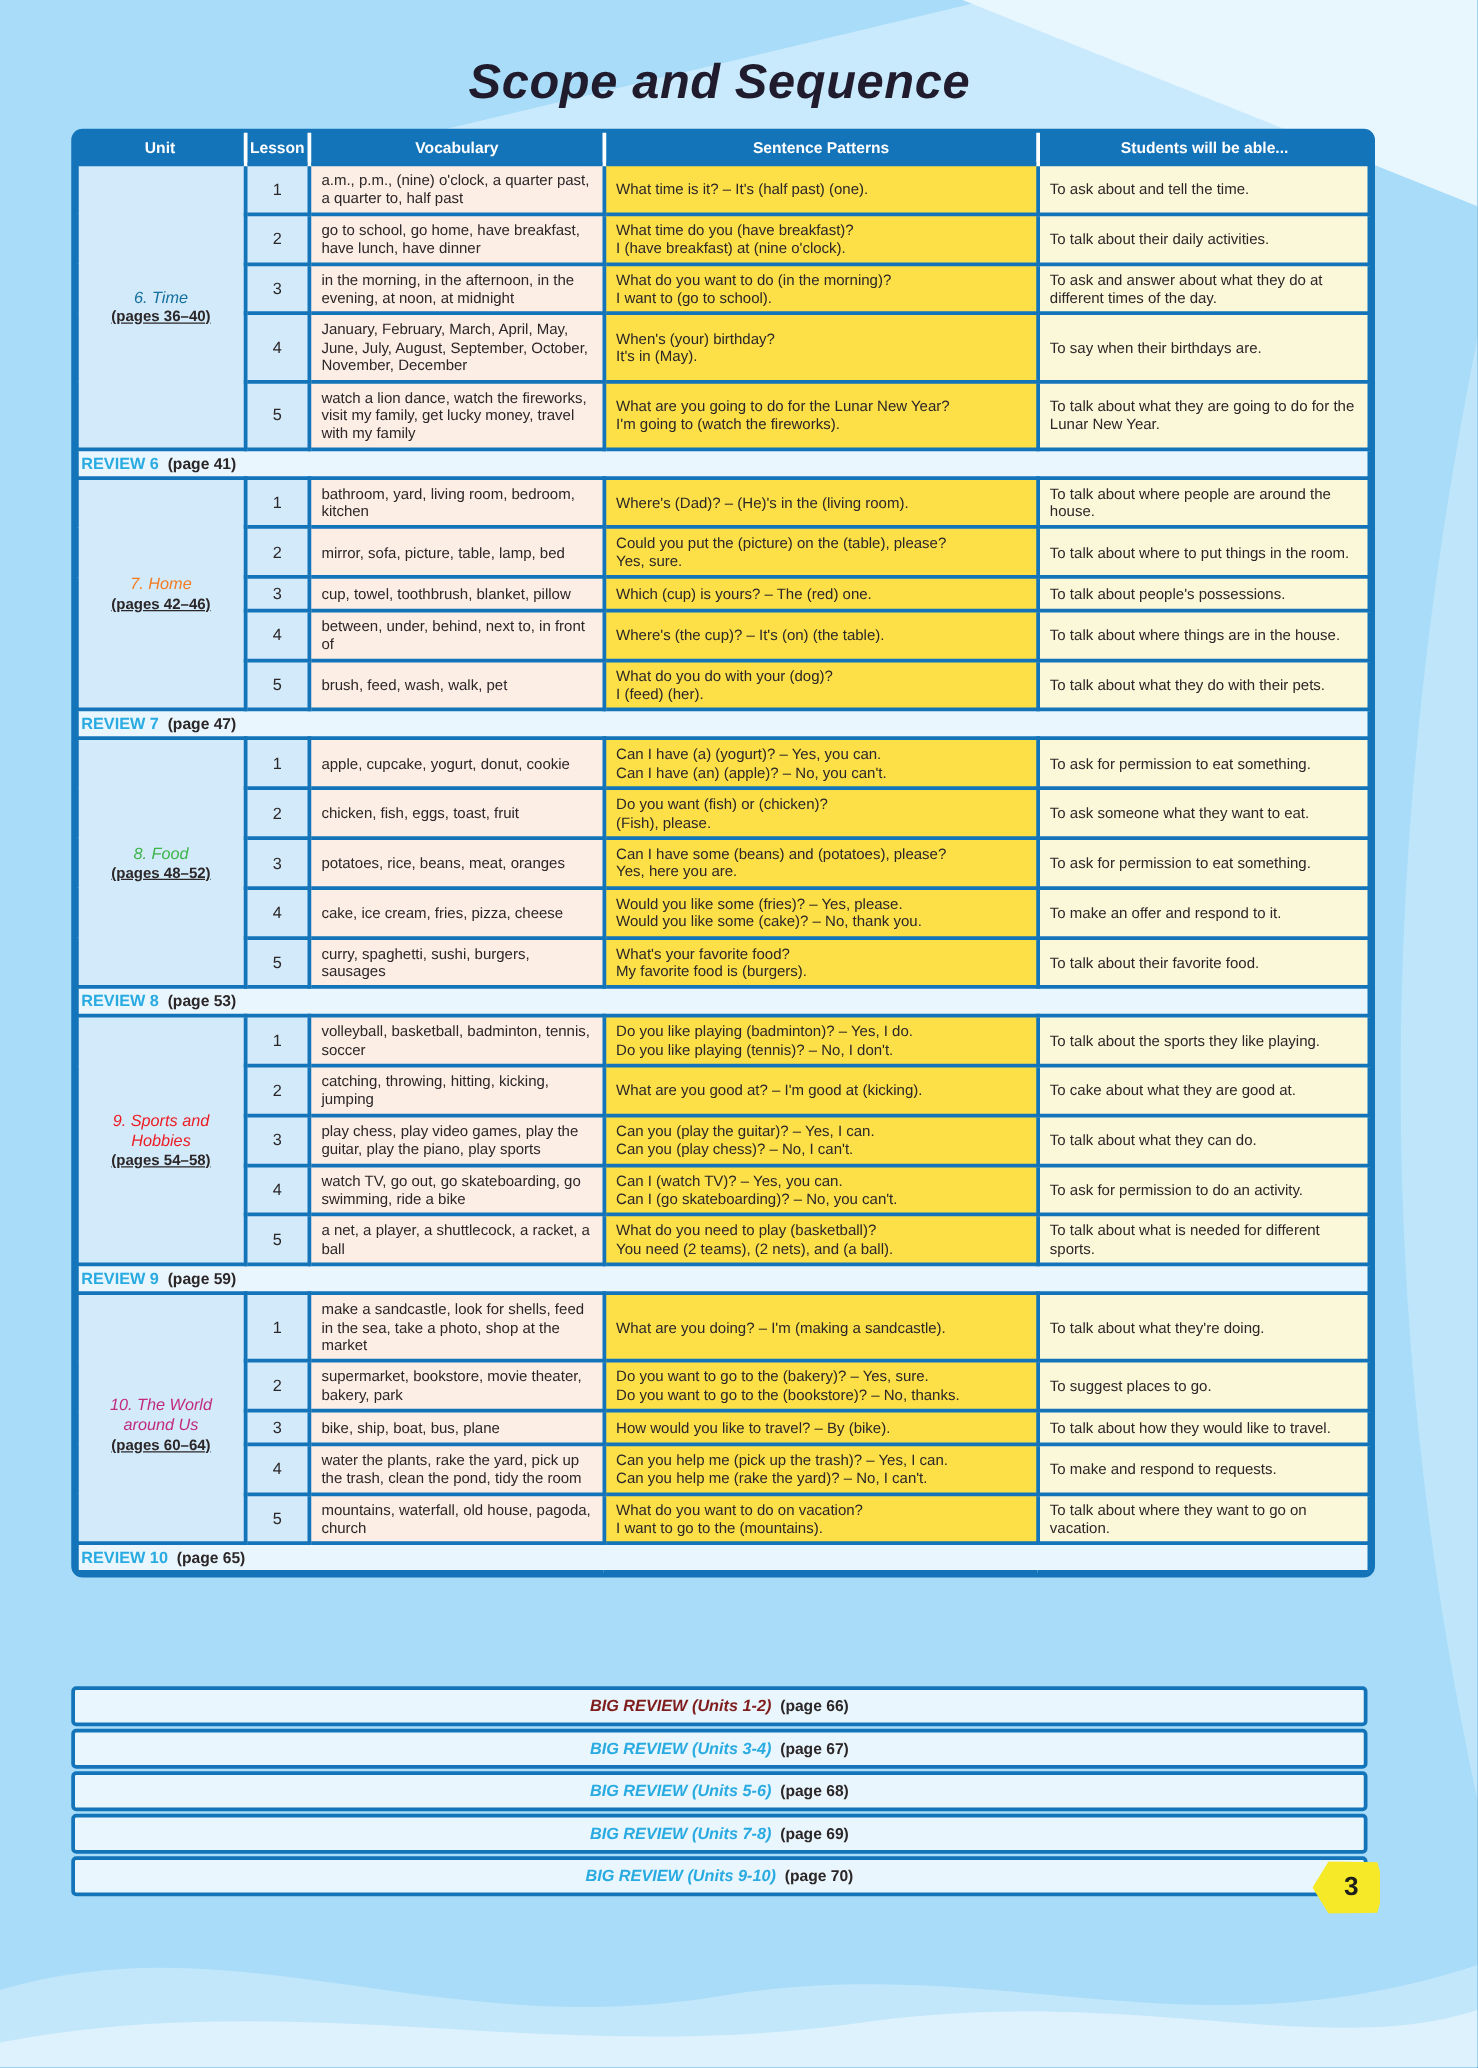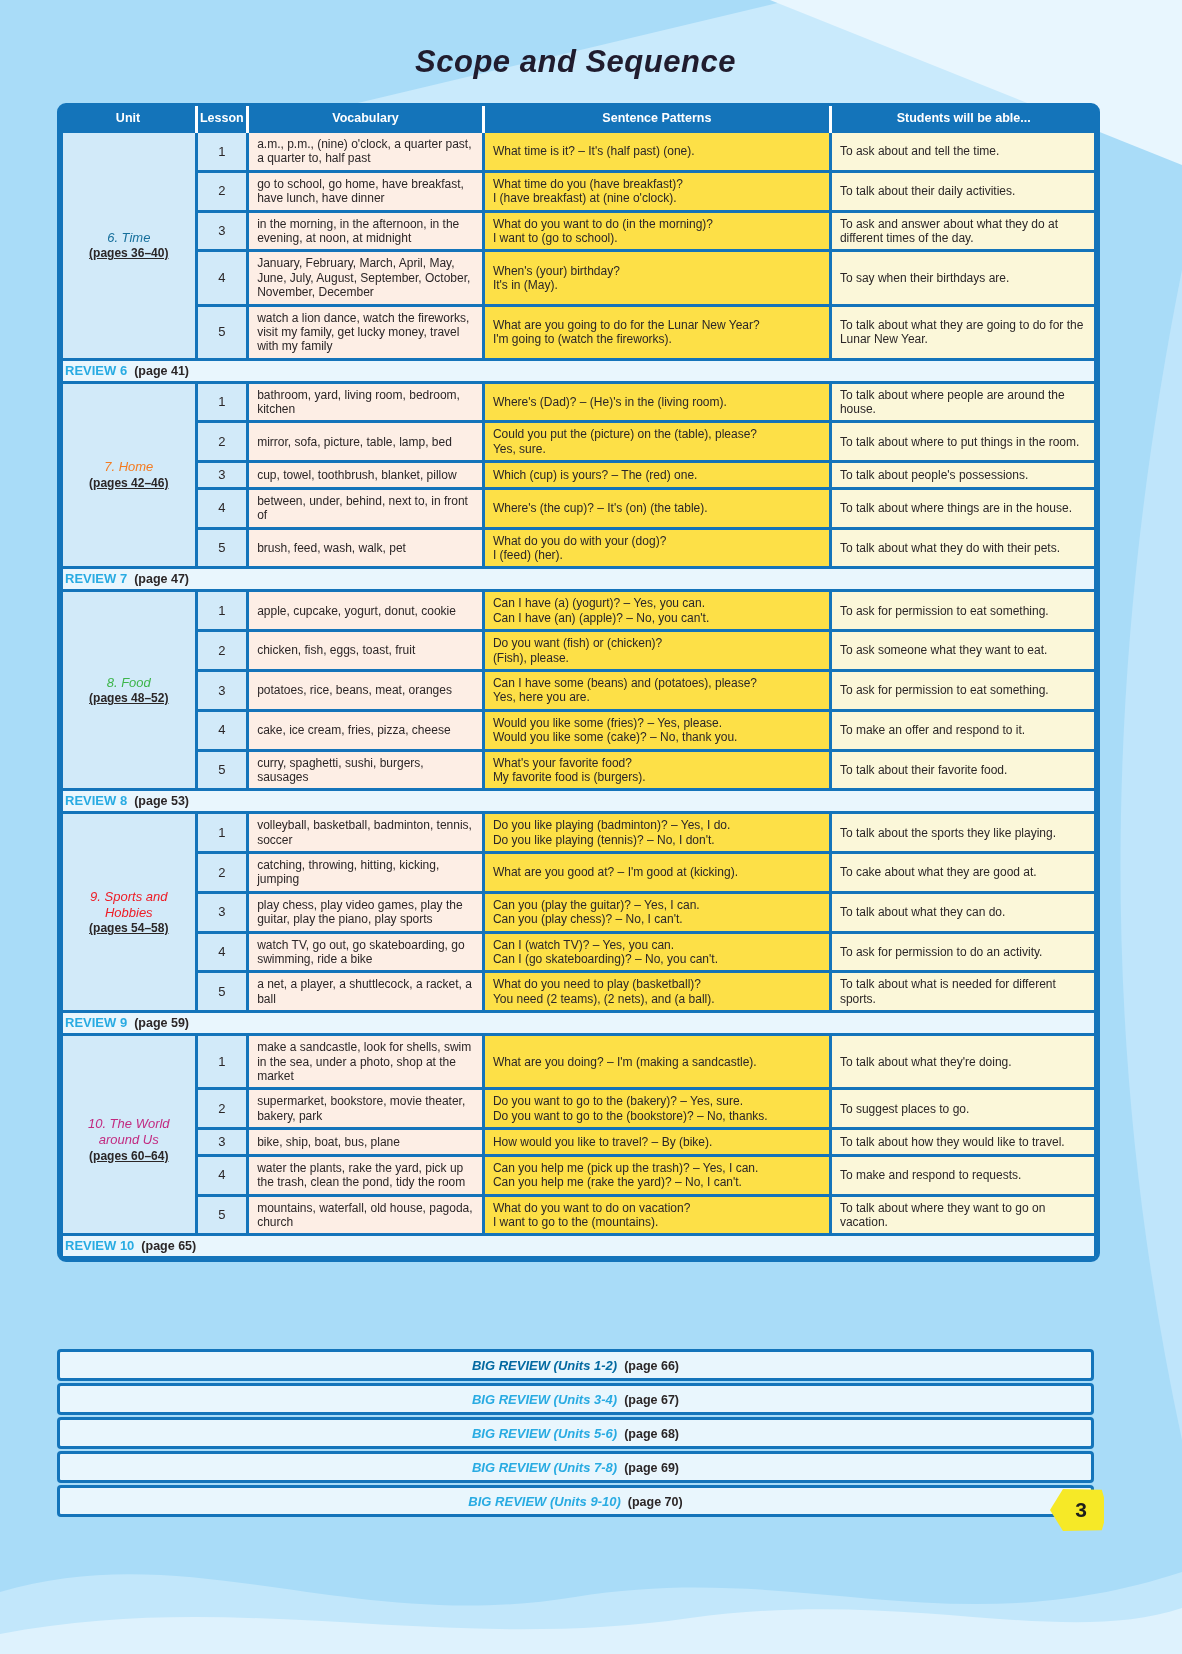--- a/index.html
+++ b/index.html
@@ -1,20 +1,20 @@
 <!DOCTYPE html>
 <html><head>
 <meta charset="utf-8">
 <style>
   html,body{margin:0;padding:0;background:#a9dcf8;}
   .page{position:relative;width:1182px;height:1654px;overflow:hidden;
         background:#a9dcf8;font-family:"Liberation Sans",sans-serif;}
   svg.bg{position:absolute;left:0;top:0;pointer-events:none;}
   .page-title{position:absolute;top:44px;left:57px;width:1037px;text-align:center;
-      font-size:31px;font-weight:700;font-style:italic;color:#201c2e;letter-spacing:.5px;}
+      font-size:39px;font-weight:700;font-style:italic;color:#201c2e;letter-spacing:.5px;}
   .table-wrap{position:absolute;left:57px;top:103px;width:1037px;
       border:3px solid #1474ba;border-radius:9px;overflow:hidden;background:#1474ba;}
   table{border-collapse:collapse;width:100%;table-layout:fixed;}
   th{background:#1474ba;color:#ffffff;font-size:12.5px;font-weight:700;
      padding:5px 2px;text-align:center;}
   th + th{border-left:3px solid #ffffff;}
   td{border:3px solid #1474ba;font-size:12px;color:#2b2627;line-height:1.2;
      padding:4px 8px;vertical-align:middle;}
   .unit-cell{background:#d2eaf9;text-align:center;padding:4px 4px;}
   .unit-name{font-weight:400;font-style:italic;font-size:13px;line-height:1.25;}
@@ -271,21 +271,21 @@
           </tr>
           <tr>
             <td class="review-cell" colspan="5"><span class="review-label" style="color: rgb(41, 171, 226);">REVIEW 9</span><span class="review-page">(page 59)</span></td>
           </tr>
           <tr>
             <td class="unit-cell" rowspan="5">
               <div class="unit-name" style="color: rgb(194, 42, 128); margin-top: 10px;">10. The World around Us</div>
               <div class="unit-pages">(pages 60–64)</div>
             </td>
             <td class="lesson-cell">1</td>
-            <td class="vocab-cell">make a sandcastle, look for shells, swim in the sea, under a photo, shop at the market</td>
+            <td class="vocab-cell">make a sandcastle, look for shells, feed in the sea, take a photo, shop at the market</td>
             <td class="sentence-cell">
               <div>What are you doing? – I'm (making a sandcastle).</div>
             </td>
             <td class="able-cell">To talk about what they're doing.</td>
           </tr>
           <tr>
             <td class="lesson-cell">2</td>
             <td class="vocab-cell">supermarket, bookstore, movie theater, bakery, park</td>
             <td class="sentence-cell">
               <div>Do you want to go to the (bakery)? – Yes, sure.</div>
@@ -320,21 +320,21 @@
             <td class="able-cell">To talk about where they want to go on vacation.</td>
           </tr>
           <tr>
             <td class="review-cell" colspan="5"><span class="review-label" style="color: rgb(41, 171, 226);">REVIEW 10</span><span class="review-page">(page 65)</span></td>
           </tr>
         </tbody>
     </table>
   </div>
 
   <div class="bigreviews" id="bigreviews">
-      <div class="bigreview-box"><span class="review-label" style="color: #0369a1;">BIG REVIEW (Units 1-2)</span><span class="review-page">(page 66)</span></div>
+      <div class="bigreview-box"><span class="review-label" style="color: #7f1d1d;">BIG REVIEW (Units 1-2)</span><span class="review-page">(page 66)</span></div>
       <div class="bigreview-box"><span class="review-label" style="color: rgb(41, 171, 226);">BIG REVIEW (Units 3-4)</span><span class="review-page">(page 67)</span></div>
       <div class="bigreview-box"><span class="review-label" style="color: rgb(41, 171, 226);">BIG REVIEW (Units 5-6)</span><span class="review-page">(page 68)</span></div>
       <div class="bigreview-box"><span class="review-label" style="color: rgb(41, 171, 226);">BIG REVIEW (Units 7-8)</span><span class="review-page">(page 69)</span></div>
       <div class="bigreview-box"><span class="review-label" style="color: rgb(41, 171, 226);">BIG REVIEW (Units 9-10)</span><span class="review-page">(page 70)</span></div>
     </div>
 
   <div class="page-badge">
     <span>3</span>
   </div>
 

